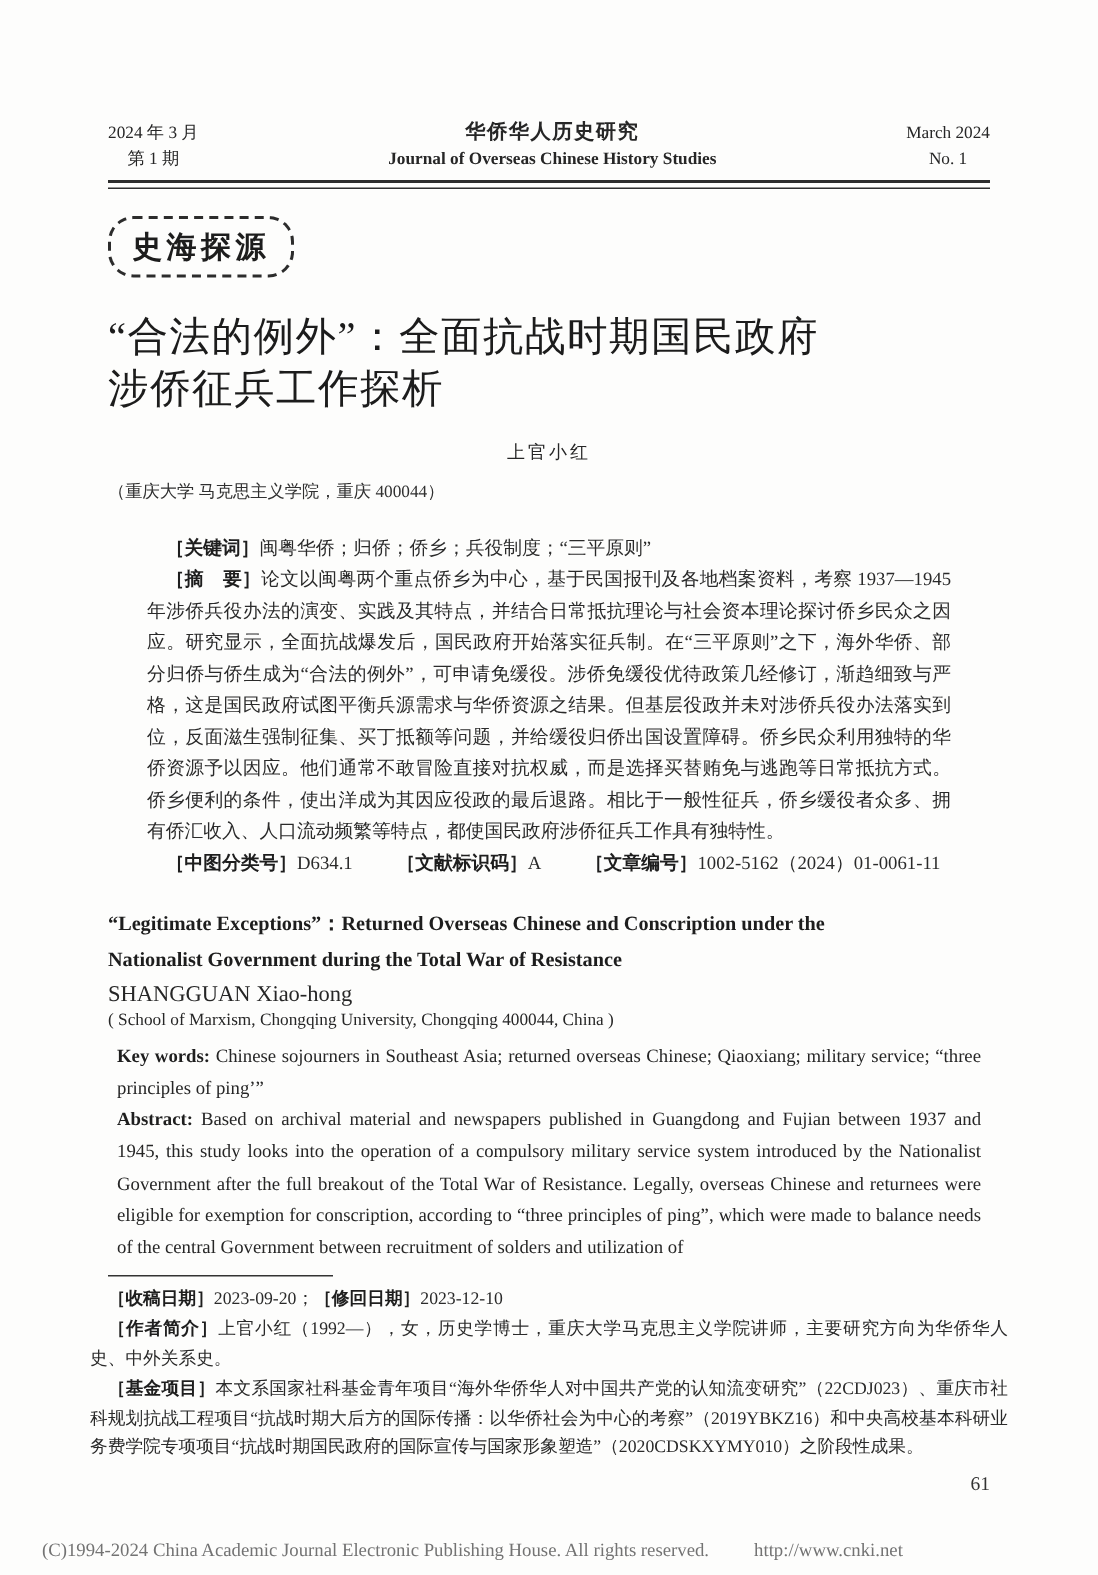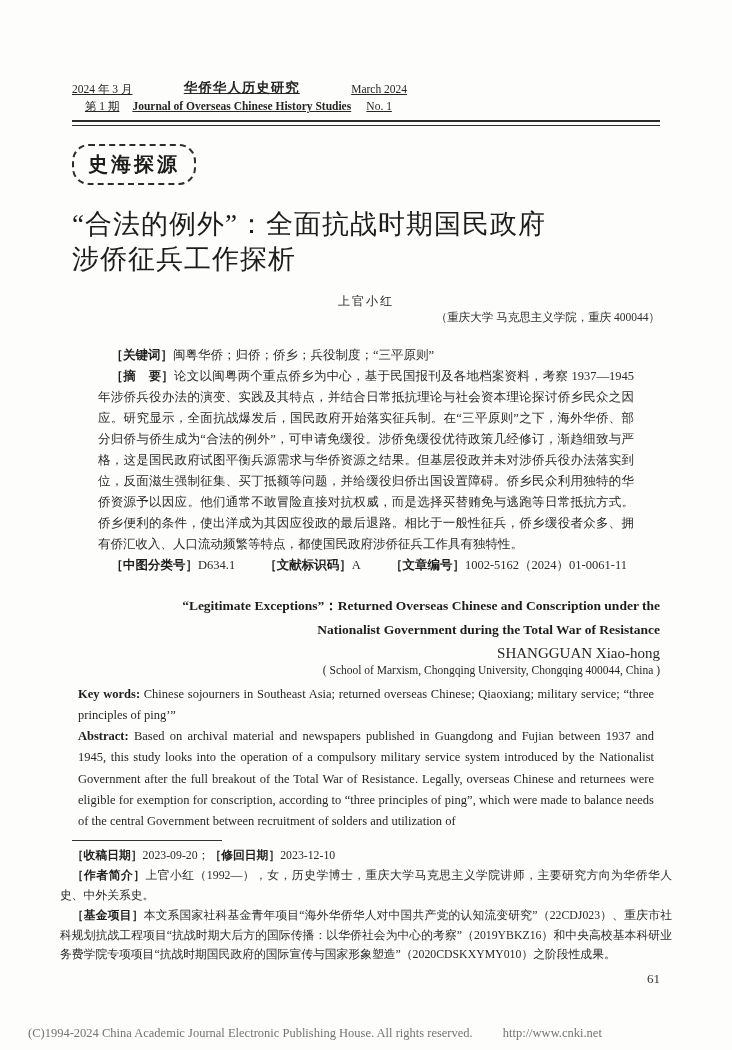--- a/index.html
+++ b/index.html
@@ -7,53 +7,53 @@
     position:relative;
     width:732px; height:1050px;
     background:#fdfdfc;
     font-family:"Liberation Serif","DejaVu Serif",serif;
     color:#262626;
     overflow:hidden;
   }
   .content { padding:78px 72px 0 72px; }
 
   
-  .journal-header { display:flex; justify-content:flex-start; align-items:flex-end;
-    font-size:11.5px; line-height:1.5;text-decoration:underline; }
+  .journal-header { display:flex; justify-content:space-between; align-items:flex-end;
+    font-size:11.5px; line-height:1.5; }
   .jh-col { text-align:center; white-space:nowrap; }
   .jh-title-cn { font-weight:bold; font-size:13.5px; letter-spacing:1px; }
   .jh-title-en { font-weight:bold; font-size:11.5px; }
   .double-rule { margin-top:4px; height:3.4px;
     border-top:2.4px solid #2d2d2d; border-bottom:1.8px solid #2d2d2d; }
 
   
   .badge-row { margin-top:18px; }
   .badge {
     display:inline-block; padding:5px 14px;
     border:2.2px dashed #2c2c2c; border-radius:17px;
     font-family:"Liberation Sans","DejaVu Sans",sans-serif;
     font-weight:bold; font-size:20px; letter-spacing:3px; color:#1d1d1d;
   }
 
   
   .cn-title { margin-top:22px; text-align:left; font-weight:normal;
     font-size:27px; line-height:1.3; letter-spacing:1px; color:#1c1c1c; }
   .author { margin-top:16px; text-align:center; font-size:12px; letter-spacing:2px; }
-  .affiliation { margin-top:0; text-align:right; font-size:11.5px; color:#303030; }
+  .affiliation { margin-top:10px; text-align:left; font-size:11.5px; color:#303030; }
 
   
   .cn-block { margin:20px 26px 0 26px; font-size:12.5px; line-height:1.68;
     text-align:justify; color:#2a2a2a; }
   .cn-block p { margin:0; }
   .indent { text-indent:1em; }
   .lbl { font-weight:bold; color:#1e1e1e; }
   .meta-gap { margin-right:26px; }
 
   
-  .en-head { margin-top:18px; text-align:right; }
+  .en-head { margin-top:18px; text-align:left; }
   .en-title { font-weight:bold; font-size:13.5px; line-height:1.8; color:#1d1d1d; }
   .en-author { margin-top:2px; font-size:15px; }
   .en-affil { margin-top:2px; font-size:11.5px; }
   .en-text { margin:8px 6px 0 6px; font-size:12.5px; line-height:1.7; text-align:justify; }
   .en-text p { margin:0; }
 
   
   .fn-area { margin:8px -12px 0 -12px; font-size:11.8px; line-height:1.68;
     text-align:justify; color:#2a2a2a; }
   .fn-rule { width:150px; border-top:1.6px solid #333; margin:0 0 5px 12px; }

